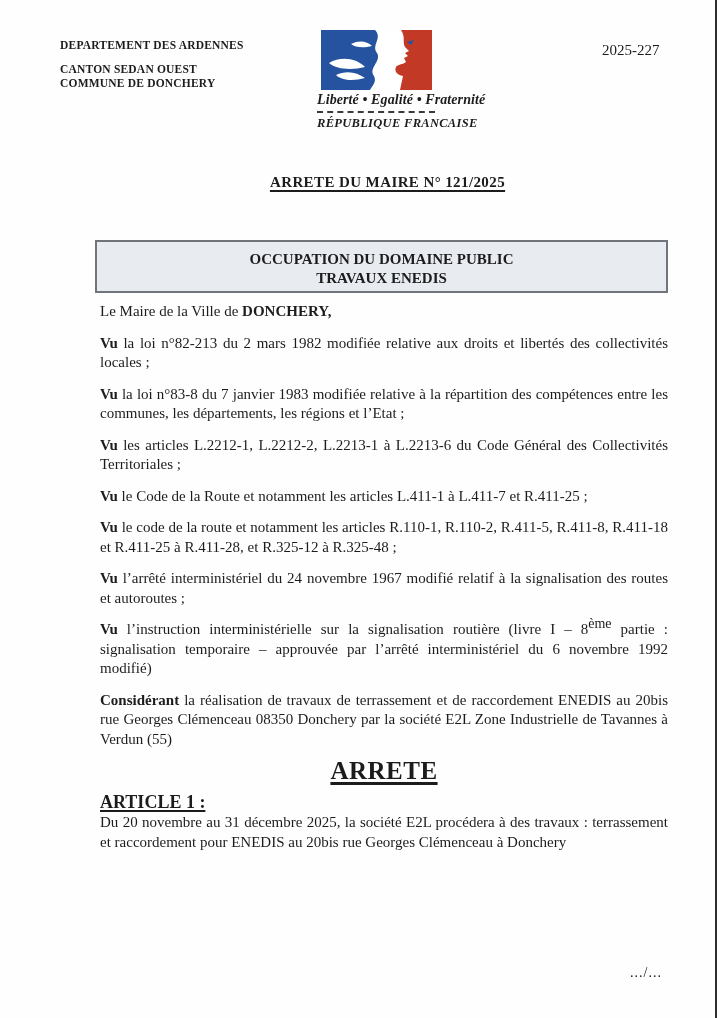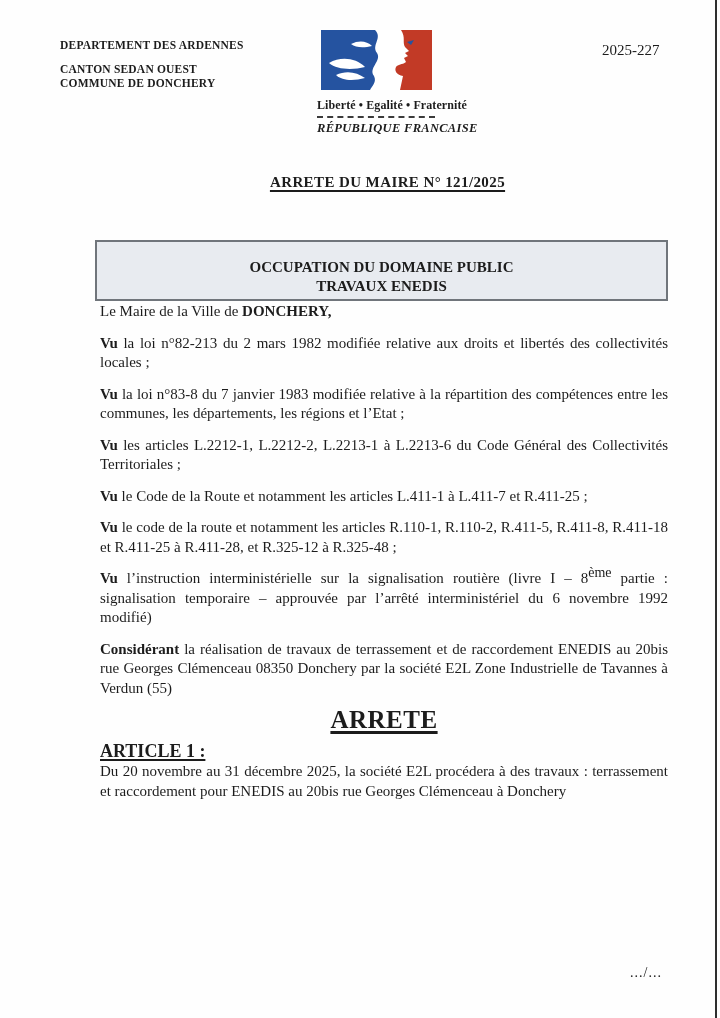--- a/index.html
+++ b/index.html
@@ -16,41 +16,41 @@
 
   
   .header-left {
     position: absolute; left: 60px; top: 38px;
     font-weight: bold; font-size: 11.5px; line-height: 14px; letter-spacing: 0.2px;
   }
   .header-left .line1 { margin-bottom: 10px; }
 
   .logo-block { position: absolute; left: 317px; top: 30px; width: 118px; text-align: center; }
   .logo-block svg { display: block; margin: 0 auto; }
-  .motto { font-size: 12px; font-weight: bold; white-space: nowrap; margin-top: 8px; letter-spacing: 0.1px; }
+  .motto { font-size: 14px; font-weight: bold; font-style: italic; white-space: nowrap; margin-top: 2px; letter-spacing: 0.1px; }
   .motto-divider { border-top: 2px dashed #3a3a3a; margin: 3px 0 3px 0; height: 0; }
   .country { font-size: 12.5px; font-weight: bold; font-style: italic; white-space: nowrap; letter-spacing: 0.3px; }
 
   .ref-number { position: absolute; left: 602px; top: 42px; font-size: 15px; }
 
   
   .doc-title {
     position: absolute; top: 174px; left: 100px; width: 575px;
     text-align: center; font-size: 15px; font-weight: bold;
     text-decoration: underline; text-decoration-thickness: 2px; text-underline-offset: 3px;
     letter-spacing: 0.4px;
   }
 
   
   .subject-box {
     position: absolute; top: 240px; left: 95px; width: 573px; box-sizing: border-box;
     border: 2px solid var(--box-border, #70757b);
     background: var(--box-bg, #e8ebf0);
     text-align: center; font-weight: bold; font-size: 15px; line-height: 19px;
-    padding: 16px 0 3px 0;
+    padding: 8px 0 3px 0;
   }
 
   
   .doc-body {
     position: absolute; top: 302px; left: 100px; width: 568px;
     font-size: 15px; line-height: 19.5px; text-align: justify;
   }
   .doc-body p { margin: 0 0 12px 0; }
   .doc-body b { font-weight: bold; }
   sup { font-size: 14px; line-height: 0; vertical-align: super; }
@@ -112,20 +112,21 @@
   <p class="clause"><b class="lead">Vu</b><span class="clause-text"><span> la loi n°82-213 du 2 mars 1982 modifiée relative aux droits et libertés des collectivités locales ;</span></span></p>
 
   <p class="clause"><b class="lead">Vu</b><span class="clause-text"><span> la loi n°83-8 du 7 janvier 1983 modifiée relative à la répartition des compétences entre les communes, les départements, les régions et l’Etat ;</span></span></p>
 
   <p class="clause"><b class="lead">Vu</b><span class="clause-text"><span> les articles L.2212-1, L.2212-2, L.2213-1 à L.2213-6 du Code Général des Collectivités Territoriales ;</span></span></p>
 
   <p class="clause"><b class="lead">Vu</b><span class="clause-text"><span> le Code de la Route et notamment les articles L.411-1 à L.411-7 et R.411-25 ;</span></span></p>
 
   <p class="clause"><b class="lead">Vu</b><span class="clause-text"><span> le code de la route et notamment les articles R.110-1, R.110-2, R.411-5, R.411-8, R.411-18 et R.411-25 à R.411-28, et R.325-12 à R.325-48 ;</span></span></p>
 
+  <p class="clause"><b class="lead">Vu</b><span class="clause-text"><span> l’arrêté interministériel du 24 novembre 1967 modifié relatif à la signalisation des routes et autoroutes ;</span></span></p>
 
   <p class="clause"><b class="lead">Vu</b><span class="clause-text"><span> l’instruction interministérielle sur la signalisation routière (livre I – 8</span><sup>ème</sup><span> partie : signalisation temporaire – approuvée par l’arrêté interministériel du 6 novembre 1992 modifié)</span></span></p>
 
 
   <p class="clause"><b class="lead">Considérant</b><span class="clause-text"><span> la réalisation de travaux de terrassement et de raccordement ENEDIS au 20bis rue Georges Clémenceau 08350 Donchery par la société E2L Zone Industrielle de Tavannes à Verdun (55)</span></span></p>
 
 </div>
 
     <p class="decree-heading">ARRETE</p>
 

